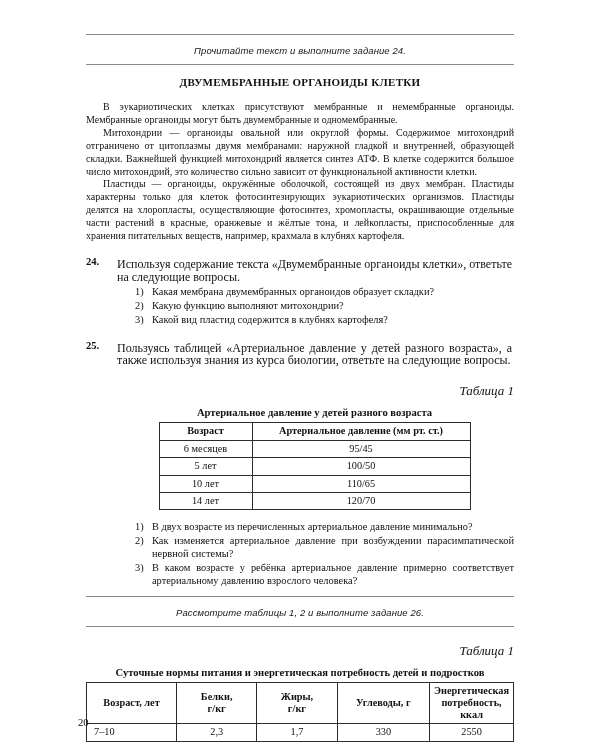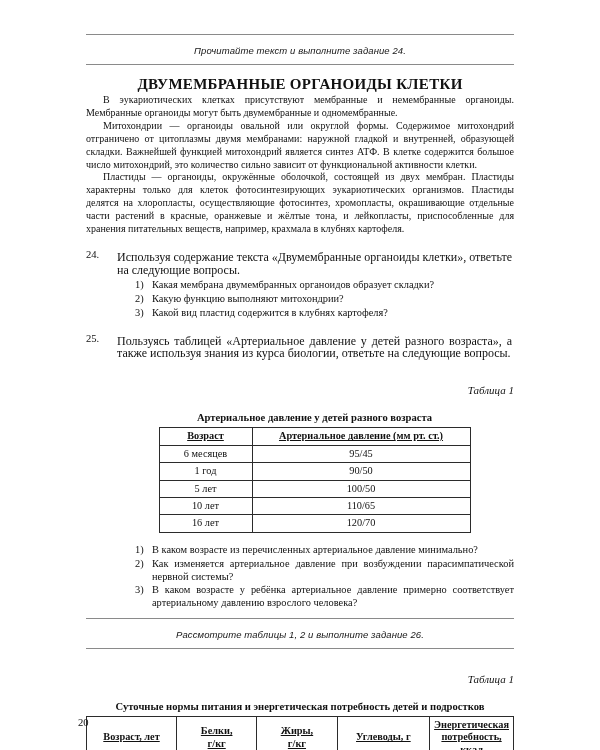--- a/index.html
+++ b/index.html
@@ -42,41 +42,41 @@
     font-style: italic;
     font-size: 9.5px;
     letter-spacing: 0.1px;
     color: #161616;
   }
 
   
   .article-title {
     text-align: center;
     font-weight: bold;
-    font-size: 15px;
+    font-size: 11px;
     letter-spacing: 0.3px;
-    margin: 11px 0 1px 0;
+    margin: 11px 0 13px 0;
   }
   p.body-par {
     margin: 0 0 0 0;
     font-size: 10px;
     line-height: 12.9px;
     text-align: justify;
     text-indent: 17px;
     hyphens: manual;
   }
 
   
   .task {
     display: flex;
     margin-top: 13px;
   }
   .task-num {
     flex: 0 0 29px;
-    font-weight: normal;
+    font-weight: bold;
     font-size: 10.6px;
     line-height: 12.9px;
   }
   .task-body {
     flex: 1 1 auto;
   }
   .task-lead {
     font-size: 12px;
     line-height: 12.9px;
     text-align: justify;
@@ -98,46 +98,45 @@
   ol.sub-q li .q-marker {
     position: absolute;
     left: 0;
     top: 0;
   }
 
   
   .tbl-label {
     text-align: right;
     font-style: italic;
-    font-size: 11px;
-    margin-top: 24px;
+    font-size: 13px;
+    margin-top: 16px;
   }
   .tbl-title {
     text-align: center;
     font-weight: bold;
     font-size: 10.6px;
-    margin-top: 16px;
+    margin-top: 8px;
     margin-bottom: 4px;
   }
 
   
   table.doc-table {
     border-collapse: collapse;
     font-size: 10.3px;
   }
   table.doc-table td, table.doc-table th {
     border: 1px solid #2b2b2b;
     padding: 2px 4px;
     text-align: center;
     font-weight: normal;
     line-height: 12.4px;
   }
   table.doc-table th {
     font-weight: bold;
-    text-decoration: underline;
   }
 
   
   #table-pressure {
     width: 312px;
     margin: 0 auto;
   }
   #table-pressure .col-age { width: 84px; }
 
   
@@ -217,44 +216,40 @@
               <th class="col-age">Возраст</th>
               <th>Артериальное давление (мм рт. ст.)</th>
             </tr>
           </thead>
           <tbody>
             <tr>
               <td>6 месяцев</td>
               <td>95/45</td>
             </tr>
             <tr>
-              <td>1 год</td>
-              <td>90/50</td>
-            </tr>
-            <tr>
               <td>5 лет</td>
               <td>100/50</td>
             </tr>
             <tr>
               <td>10 лет</td>
               <td>110/65</td>
             </tr>
             <tr>
-              <td>16 лет</td>
+              <td>14 лет</td>
               <td>120/70</td>
             </tr>
           </tbody>
         </table>
 
         <div class="spacer-10"></div>
 
         <ol class="sub-q">
           <li>
             <span class="q-marker">1)</span>
-            <span>В каком возрасте из перечисленных артериальное давление минимально?</span>
+            <span>В двух возрасте из перечисленных артериальное давление минимально?</span>
           </li>
           <li>
             <span class="q-marker">2)</span>
             <span>Как изменяется артериальное давление при возбуждении парасимпатической нервной системы?</span>
           </li>
           <li>
             <span class="q-marker">3)</span>
             <span>В каком возрасте у ребёнка артериальное давление примерно соответствует артериальному давлению взрослого человека?</span>
           </li>
         </ol>

